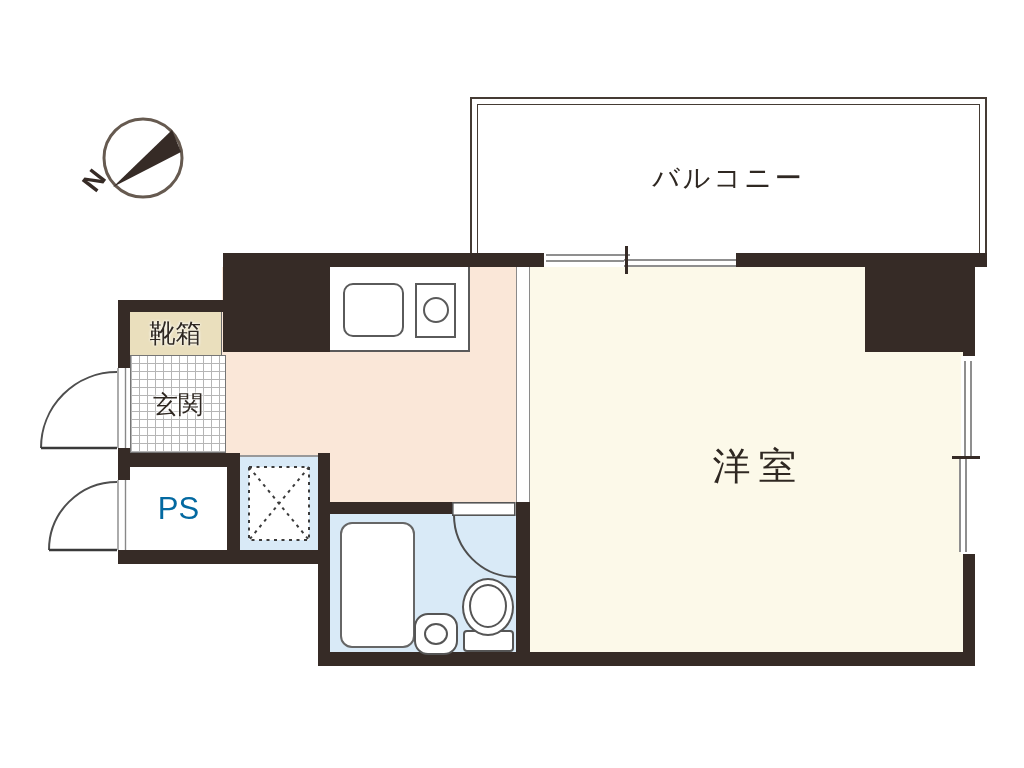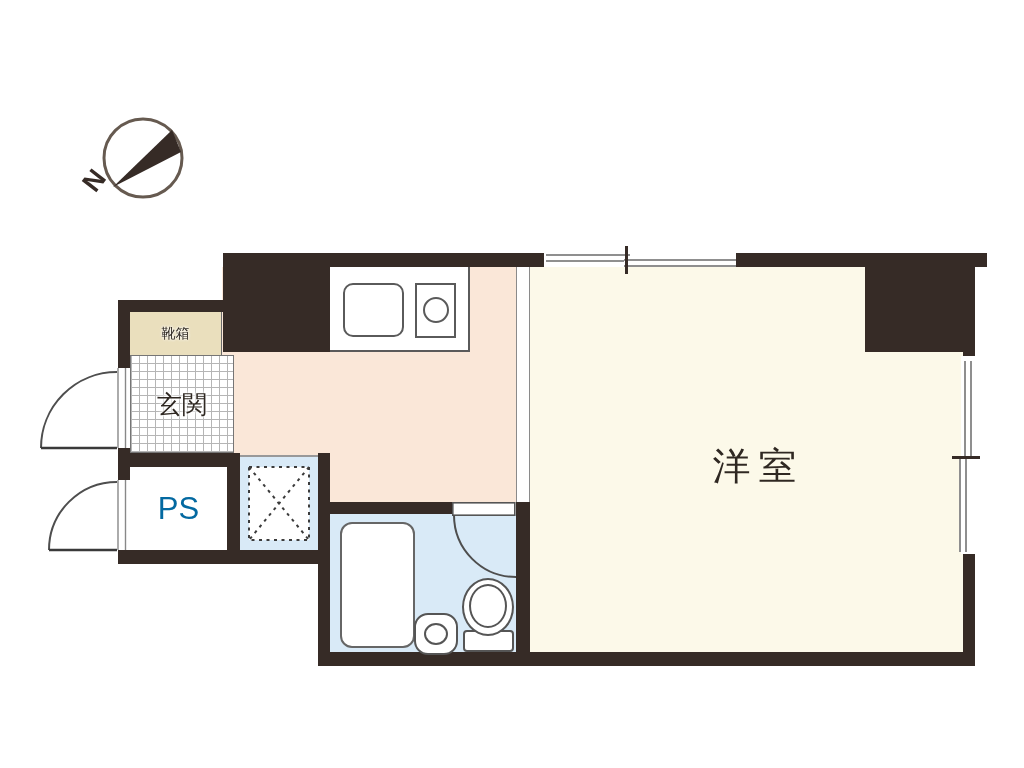--- a/index.html
+++ b/index.html
@@ -27,20 +27,26 @@
       repeating-linear-gradient(90deg,#b5b5b5 0 1px,transparent 1px 8px);
     border:1px solid #757575;
   }
   svg{display:block;}
 </style>
 </head>
 <body>
 
 <div id="canvas">
 
+  <div class="abs" style="left:470px;top:97px;width:517px;height:160px;background:#fff;border:2px solid #453b34;border-bottom:none;">
+    <div class="abs" style="left:5px;top:5px;right:5px;bottom:0;border:1.5px solid #453b34;border-bottom:none;"></div>
+    <div class="abs flex-c room-label" style="left:0;top:0;width:100%;height:100%;font-size:27px;letter-spacing:3px;">
+      <span>バルコニー</span>
+    </div>
+  </div>
 
   <div class="abs" style="left:222px;top:267px;width:295px;height:235px;background:#fae7d8;"></div>
   <div class="abs" style="left:530px;top:267px;width:433px;height:385px;background:#fcf9e9;"></div>
   <div class="abs" style="left:330px;top:514px;width:186px;height:138px;background:#d9eaf7;"></div>
 
   <div class="abs" style="left:516px;top:267px;width:14px;height:235px;background:#fff;border-left:1.5px solid #8a8a8a;border-right:1.5px solid #8a8a8a;"></div>
 
   <div class="wall" style="left:223px;top:253px;width:764px;height:14px;"></div>
   <div class="wall" style="left:223px;top:253px;width:107px;height:99px;"></div>
   <div class="wall" style="left:865px;top:253px;width:110px;height:99px;"></div>
@@ -55,25 +61,25 @@
   <div class="wall" style="left:118px;top:448px;width:12px;height:32px;"></div>
   <div class="wall" style="left:118px;top:453px;width:122px;height:14px;"></div>
   <div class="wall" style="left:227px;top:453px;width:13px;height:111px;"></div>
 
   <div class="abs" style="left:114px;top:368px;width:18px;height:80px;background:#fff;"></div>
   <div class="abs" style="left:114px;top:480px;width:18px;height:70px;background:#fff;"></div>
   <div class="abs" style="left:544px;top:253px;width:192px;height:14px;background:#fff;"></div>
   <div class="abs" style="left:961px;top:356px;width:16px;height:198px;background:#fff;"></div>
 
   <div class="abs" style="left:130px;top:312px;width:92px;height:43px;background:#eadfbd;border-right:1px solid #6b6b6b;">
-    <div class="abs flex-c room-label" style="left:0;top:0;width:100%;height:100%;font-size:14px;text-shadow:0 0 3px #fff,0 0 3px #fff;">
+    <div class="abs flex-c room-label" style="left:0;top:0;width:100%;height:100%;font-size:26px;text-shadow:0 0 3px #fff,0 0 3px #fff;">
       <span>靴箱</span>
     </div>
   </div>
-  <div class="abs checker" style="left:130px;top:355px;width:104px;height:98px;">
+  <div class="abs checker" style="left:130px;top:355px;width:96px;height:98px;">
     <div class="abs flex-c room-label" style="left:0;top:0;width:100%;height:100%;font-size:25px;text-shadow:0 0 3px #fff,0 0 4px #fff,0 0 4px #fff;">
       <span>玄関</span>
     </div>
   </div>
   <div class="abs" style="left:130px;top:467px;width:97px;height:83px;background:#fff;">
     <div class="abs flex-c room-label" style="left:0;top:0;width:100%;height:100%;font-size:31px;color:#0369a1;">
       <span>PS</span>
     </div>
   </div>
 

